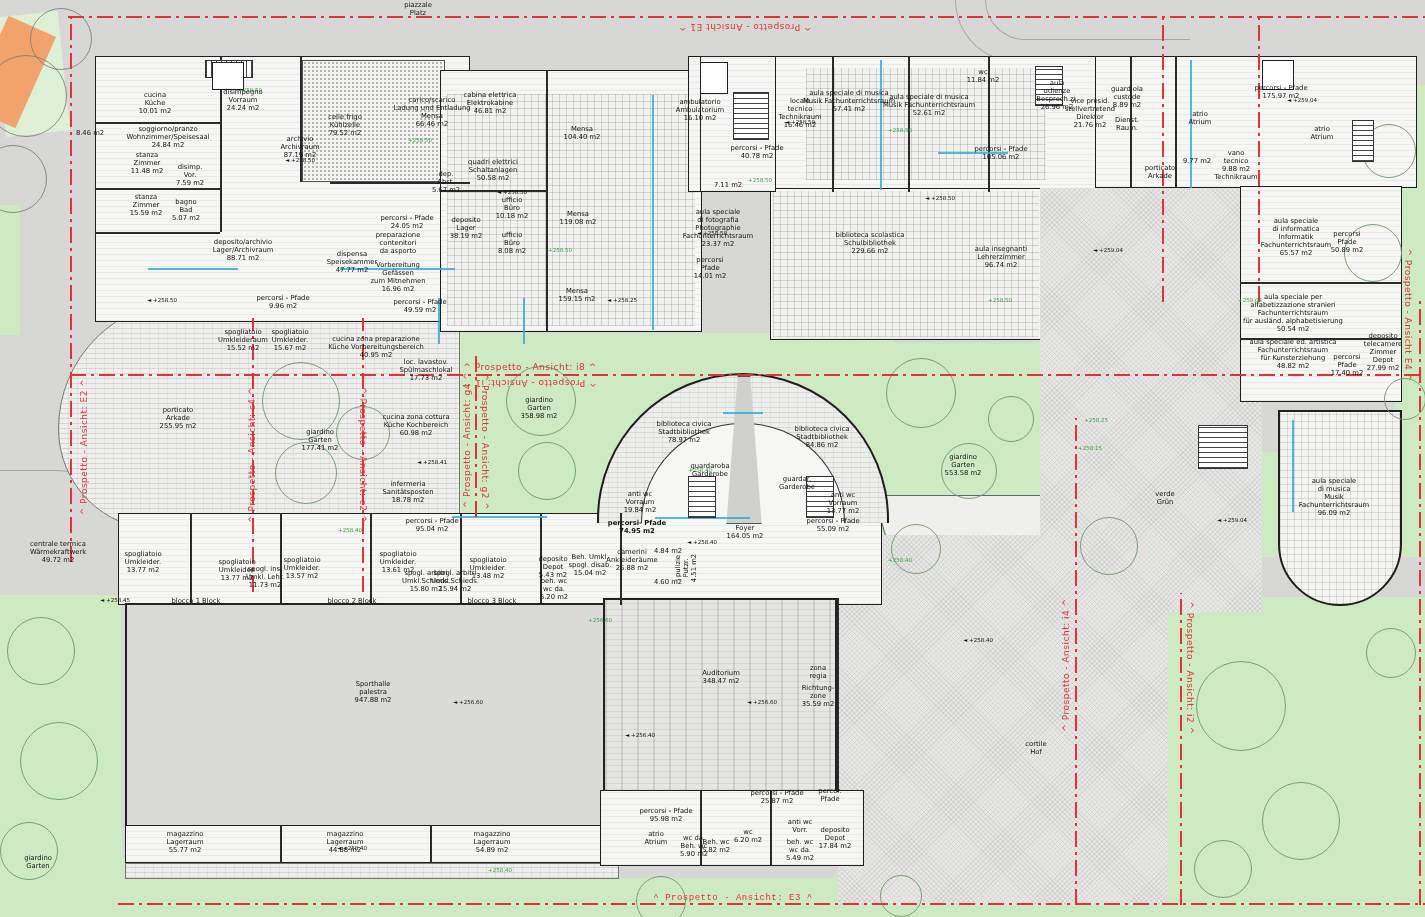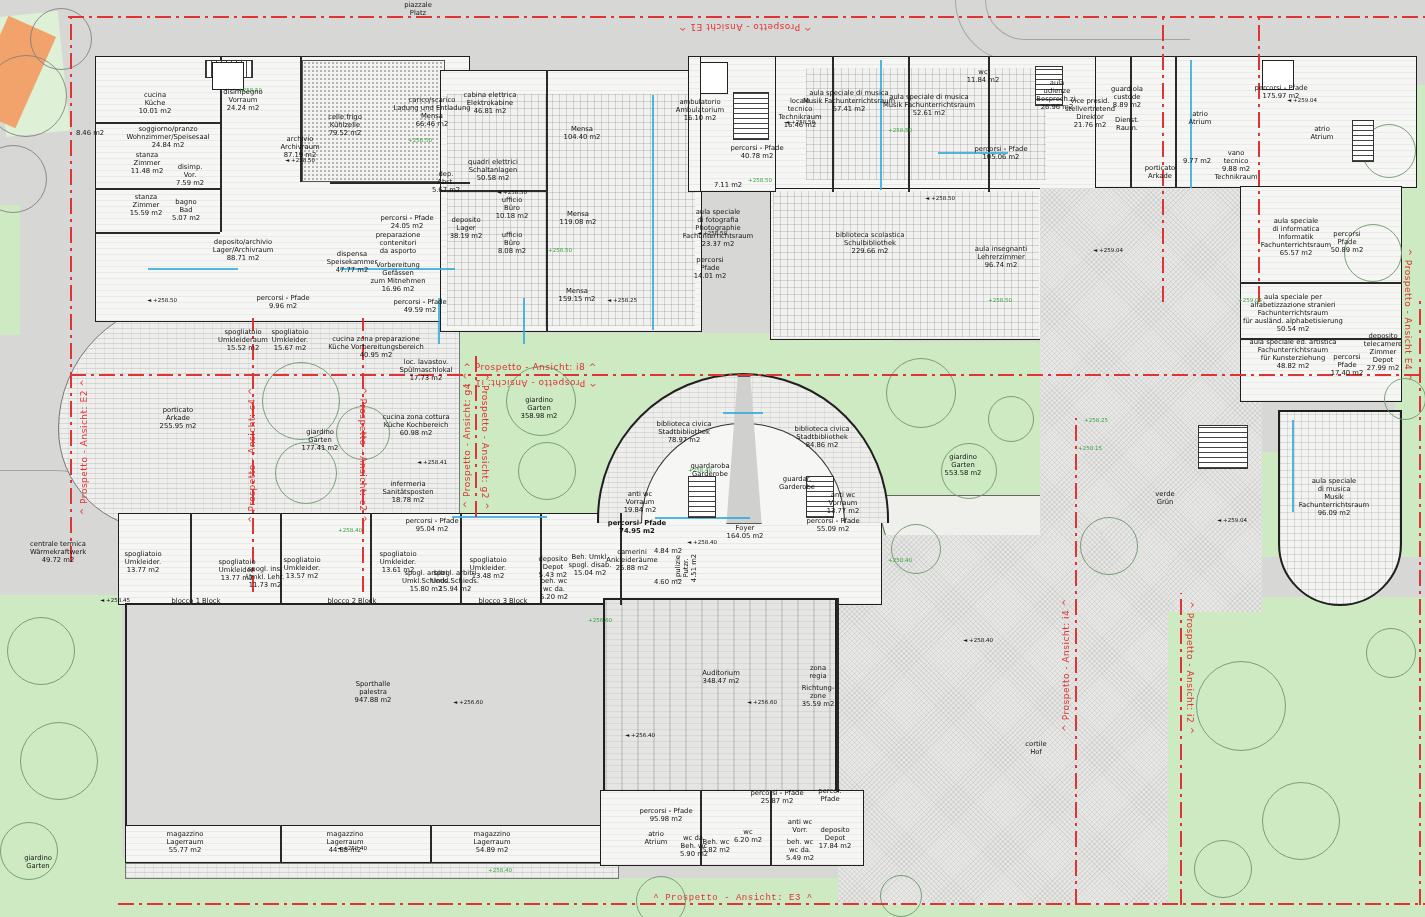--- a/index.html
+++ b/index.html
@@ -426,21 +426,21 @@
 Depot
 5.43 m2</div>
     <div class="room" style="left: 590px; top: 565px;">Beh. Umkl.
 spogl. disab.
 15.04 m2</div>
     <div class="room" style="left: 554px; top: 589px;">beh. wc
 wc da.
 5.20 m2</div>
     <div class="room" style="left: 196px; top: 601px;">blocco 1 Block</div>
     <div class="room" style="left: 352px; top: 601px;">blocco 2 Block</div>
-    <div class="room" style="left: 503px; top: 601px;">blocco 3 Block</div>
+    <div class="room" style="left: 492px; top: 601px;">blocco 3 Block</div>
     <div class="room" style="left: 637px; top: 527px; font-weight: bold;">percorsi- Pfade
 74.95 m2</div>
     <div class="room" style="left: 632px; top: 560px;">camerini
 Ankleideräume
 25.88 m2</div>
     <div class="room" style="left: 668px; top: 551px;">4.84 m2</div>
     <div class="room" style="left: 668px; top: 582px;">4.60 m2</div>
     <div class="room" style="left: 686px; top: 568px; transform: translate(-50%, -50%) rotate(-90deg);">i pulizie
 Putzr.
 4.51 m2</div>

